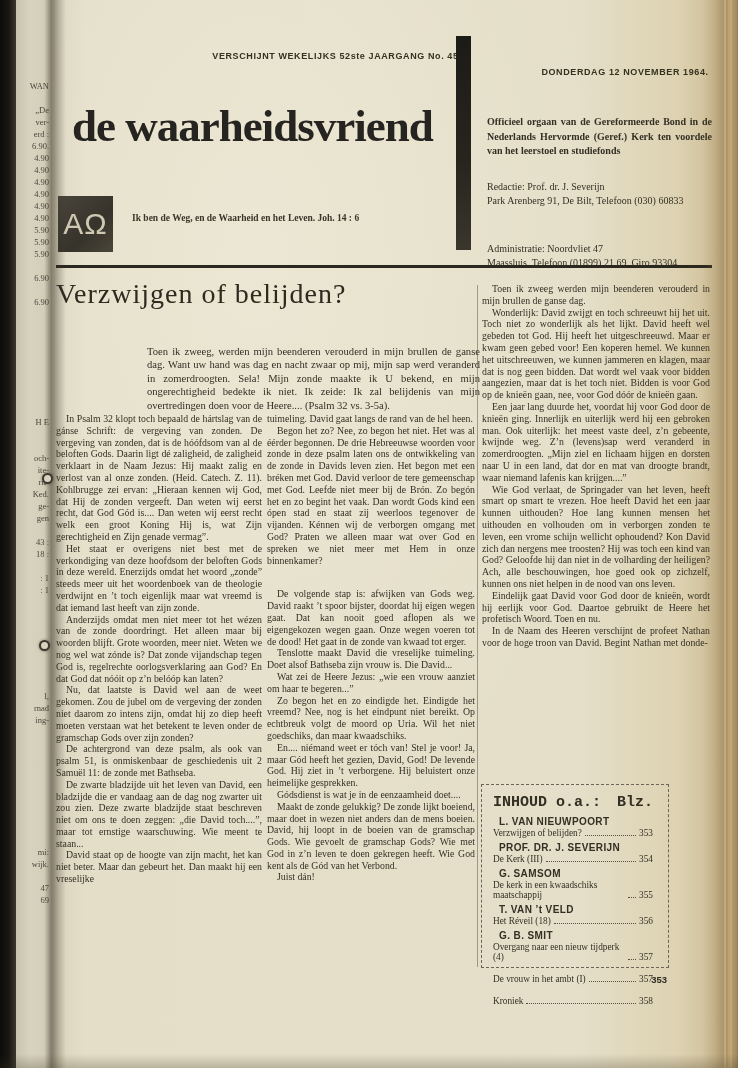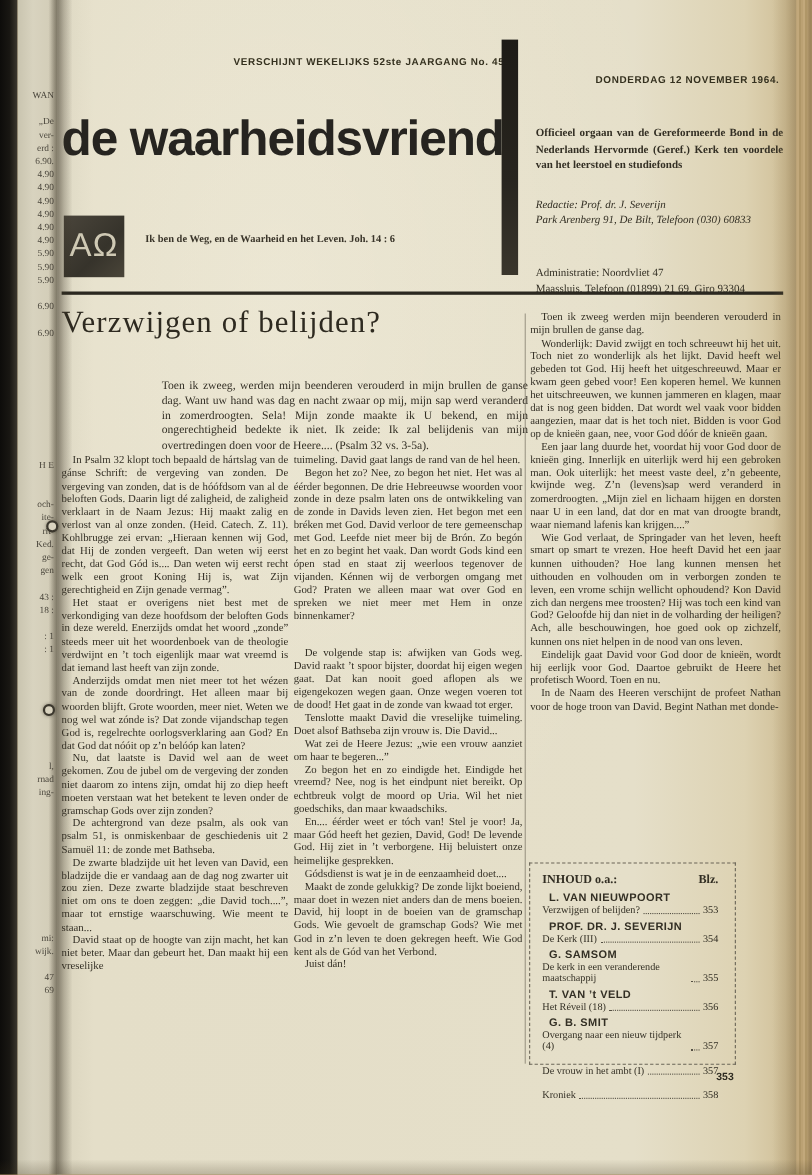--- a/index.html
+++ b/index.html
@@ -31,35 +31,35 @@
 
   
   .hdr{position:absolute;top:51px;font-family:"Liberation Sans",sans-serif;
        font-weight:bold;font-size:9px;letter-spacing:0.6px;color:#35311f;}
   .hdr-center{left:120px;width:330px;text-align:center;}
   .hdr-right{left:463px;width:220px;text-align:center;margin-top:16px;}
   .black-bar{position:absolute;left:404px;top:36px;width:15px;height:214px;
        background:linear-gradient(180deg,#1d1b16 0%,#28251f 60%,#3a362c 100%);}
 
   
-  .masthead{position:absolute;left:4px;top:100px;width:400px;
-       font-family:Liberation Sans, sans-serif;font-weight:bold;font-size:45px;
+  .masthead{position:absolute;left:20px;top:100px;width:400px;
+       font-family:Liberation Serif, serif;font-weight:bold;font-size:45px;
        letter-spacing:-1px;color:#262420;white-space:nowrap;}
   .logo{position:absolute;left:6px;top:196px;width:55px;height:56px;
        background:linear-gradient(135deg,#4a453b 0%,#36332b 60%,#4a4539 100%);
        display:flex;align-items:center;justify-content:center;
        font-family:"Liberation Sans",sans-serif;font-size:30px;color:#cfc9b4;letter-spacing:1px;}
   .tagline{position:absolute;left:80px;top:213px;width:330px;font-weight:bold;
        font-size:9.5px;color:#3a352a;}
   .rule{position:absolute;left:4px;top:265px;width:656px;height:3px;background:#2b2820;}
 
   
   .info{position:absolute;left:435px;width:225px;font-size:10px;color:#332f24;}
   .info-organ{top:115px;font-weight:bold;line-height:14.5px;text-align:justify;}
-  .info-red{top:180px;line-height:13.5px;font-style:italic;}
+  .info-red{top:180px;line-height:13.5px;}
   .info-adm{top:242px;line-height:13.5px;}
 
   
   .art-title{position:absolute;left:4px;top:278px;font-size:28px;letter-spacing:1px;
        color:#2e2a20;font-family:"Liberation Serif",serif;}
   .intro{position:absolute;left:95px;top:345px;width:333px;
        font-size:10.6px;line-height:13.4px;text-align:justify;color:#332f25;}
 
   .col{position:absolute;font-size:9.8px;line-height:11.8px;color:#332f25;overflow:hidden;}
   .col p{margin:0;text-indent:10px;text-align:justify;}
@@ -67,22 +67,22 @@
   .col p.gap{margin-top:22px;}
   .col1{left:4px;top:413px;width:206px;height:592px;}
   .col2{left:215px;top:413px;width:208px;height:580px;}
   .col3{left:430px;top:283px;width:228px;height:482px;}
   .vline{position:absolute;left:425px;top:285px;width:1px;height:682px;background:rgba(70,64,52,0.45);}
 
   
   .toc{position:absolute;left:429px;top:784px;width:188px;height:184px;
        border:1px dashed #6a6557;box-sizing:border-box;padding:9px 15px 10px 11px;
        font-size:9.3px;color:#332f24;}
-  .toc-head{display:flex;justify-content:space-between;font-family:Liberation Serif, serif;
-       font-weight:bold;font-size:11px;margin-bottom:5px;text-align:center;}
+  .toc-head{display:flex;justify-content:space-between;font-family:Liberation Mono, monospace;
+       font-weight:bold;font-size:15px;margin-bottom:5px;text-align:center;}
   .toc-author{font-family:"Liberation Sans",sans-serif;font-weight:bold;font-size:10px;
        letter-spacing:0.4px;margin:4px 0 0 6px;}
   .toc-author:empty{display:none;}
   .toc-line{display:flex;align-items:flex-end;margin-top:1px;}
   .toc-entry.spaced .toc-line{margin-top:12px;}
   .toc-item-title{white-space:normal;}
   .toc-dots{flex:1;min-width:8px;border-bottom:1px dotted #555044;margin:0 3px 2px 3px;}
   .toc-page{font-size:9.3px;}
 
   .page-num{position:absolute;left:429px;top:974px;width:186px;text-align:right;
@@ -207,21 +207,21 @@
       <p>David staat op de hoogte van zijn macht, het kan niet beter. Maar dan gebeurt het. Dan maakt hij een vreselijke</p>
     </div>
 
     <div class="col col2">
       <p class="noindent">tuimeling. David gaat langs de rand van de hel heen.</p>
       <p>Begon het zo? Nee, zo begon het niet. Het was al éérder begonnen. De drie Hebreeuwse woorden voor zonde in deze psalm laten ons de ontwikkeling van de zonde in Davids leven zien. Het begon met een bréken met God. David verloor de tere gemeenschap met God. Leefde niet meer bij de Brón. Zo begón het en zo begint het vaak. Dan wordt Gods kind een ópen stad en staat zij weerloos tegenover de vijanden. Kénnen wij de verborgen omgang met God? Praten we alleen maar wat over God en spreken we niet meer met Hem in onze binnenkamer?</p>
       <p class="gap">De volgende stap is: afwijken van Gods weg. David raakt ’t spoor bijster, doordat hij eigen wegen gaat. Dat kan nooit goed aflopen als we eigengekozen wegen gaan. Onze wegen voeren tot de dood! Het gaat in de zonde van kwaad tot erger.</p>
       <p>Tenslotte maakt David die vreselijke tuimeling. Doet alsof Bathseba zijn vrouw is. Die David...</p>
       <p>Wat zei de Heere Jezus: „wie een vrouw aanziet om haar te begeren...”</p>
       <p>Zo begon het en zo eindigde het. Eindigde het vreemd? Nee, nog is het eindpunt niet bereikt. Op echtbreuk volgt de moord op Uria. Wil het niet goedschiks, dan maar kwaadschiks.</p>
-      <p>En.... éérder weet er tóch van! Stel je voor! Ja, maar Gód heeft het gezien, David, God! De levende God. Hij ziet in ’t verborgene. Hij beluistert onze heimelijke gesprekken.</p>
+      <p>En.... niémand weet er tóch van! Stel je voor! Ja, maar Gód heeft het gezien, David, God! De levende God. Hij ziet in ’t verborgene. Hij beluistert onze heimelijke gesprekken.</p>
       <p>Gódsdienst is wat je in de eenzaamheid doet....</p>
       <p>Maakt de zonde gelukkig? De zonde lijkt boeiend, maar doet in wezen niet anders dan de mens boeien. David, hij loopt in de boeien van de gramschap Gods. Wie gevoelt de gramschap Gods? Wie met God in z’n leven te doen gekregen heeft. Wie God kent als de Gód van het Verbond.</p>
       <p>Juist dán!</p>
     </div>
 
     <div class="col col3">
       <p>Toen ik zweeg werden mijn beenderen verouderd in mijn brullen de ganse dag.</p>
       <p>Wonderlijk: David zwijgt en toch schreeuwt hij het uit. Toch niet zo wonderlijk als het lijkt. David heeft wel gebeden tot God. Hij heeft het uitgeschreeuwd. Maar er kwam geen gebed voor! Een koperen hemel. We kunnen het uitschreeuwen, we kunnen jammeren en klagen, maar dat is nog geen bidden. Dat wordt wel vaak voor bidden aangezien, maar dat is het toch niet. Bidden is voor God op de knieën gaan, nee, voor God dóór de knieën gaan.</p>
       <p>Een jaar lang duurde het, voordat hij voor God door de knieën ging. Innerlijk en uiterlijk werd hij een gebroken man. Ook uiterlijk: het meest vaste deel, z’n gebeente, kwijnde weg. Z’n (levens)sap werd veranderd in zomerdroogten. „Mijn ziel en lichaam hijgen en dorsten naar U in een land, dat dor en mat van droogte brandt, waar niemand lafenis kan krijgen....”</p>
       <p>Wie God verlaat, de Springader van het leven, heeft smart op smart te vrezen. Hoe heeft David het een jaar kunnen uithouden? Hoe lang kunnen mensen het uithouden en volhouden om in verborgen zonden te leven, een vrome schijn wellicht ophoudend? Kon David zich dan nergens mee troosten? Hij was toch een kind van God? Geloofde hij dan niet in de volharding der heiligen? Ach, alle beschouwingen, hoe goed ook op zichzelf, kunnen ons niet helpen in de nood van ons leven.</p>
@@ -249,21 +249,21 @@
         <div class="toc-line">
           <span class="toc-item-title">De Kerk (III)</span>
           <span class="toc-dots"></span>
           <span class="toc-page">354</span>
         </div>
       </div>
 
       <div class="toc-entry">
         <div class="toc-author">G. SAMSOM</div>
         <div class="toc-line">
-          <span class="toc-item-title">De kerk in een veranderende maatschappij</span>
+          <span class="toc-item-title">De kerk in een kwaadschiks maatschappij</span>
           <span class="toc-dots"></span>
           <span class="toc-page">355</span>
         </div>
       </div>
 
       <div class="toc-entry">
         <div class="toc-author">T. VAN ’t VELD</div>
         <div class="toc-line">
           <span class="toc-item-title">Het Réveil (18)</span>
           <span class="toc-dots"></span>

